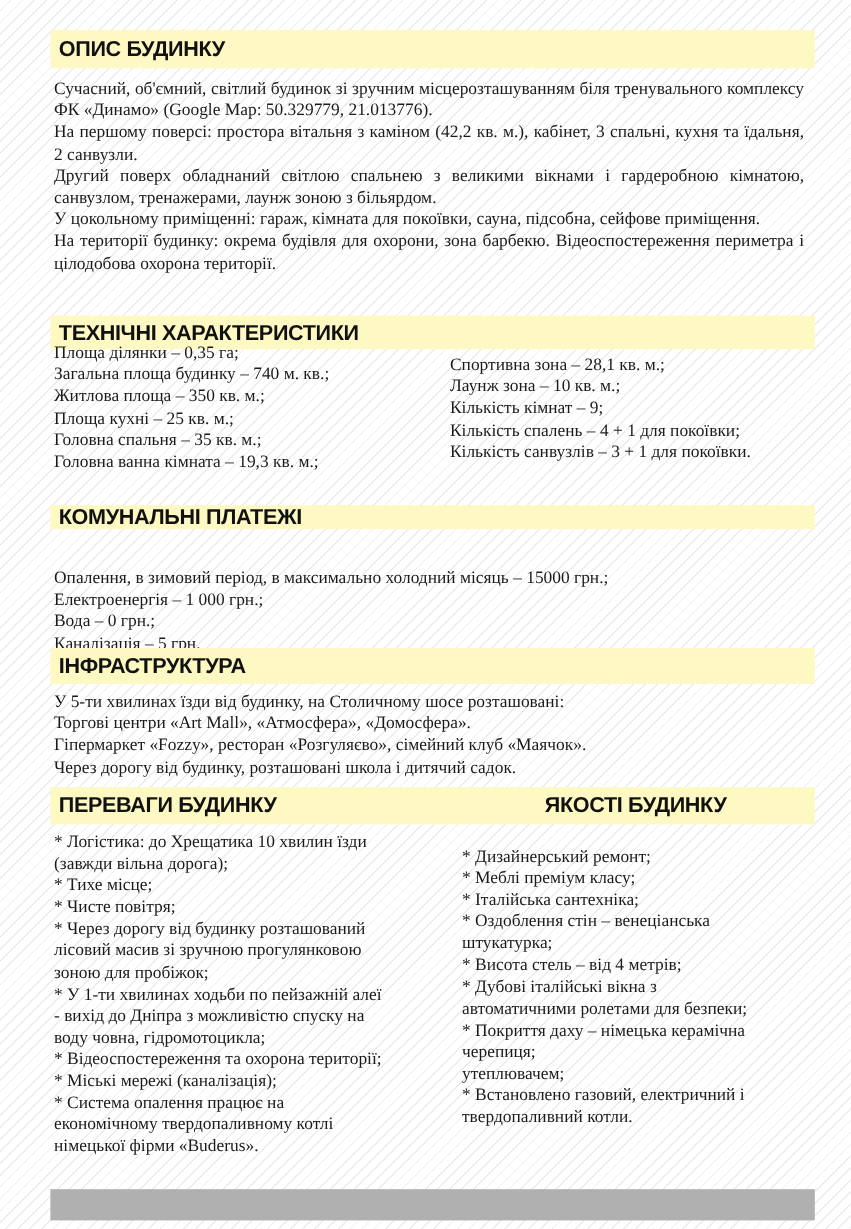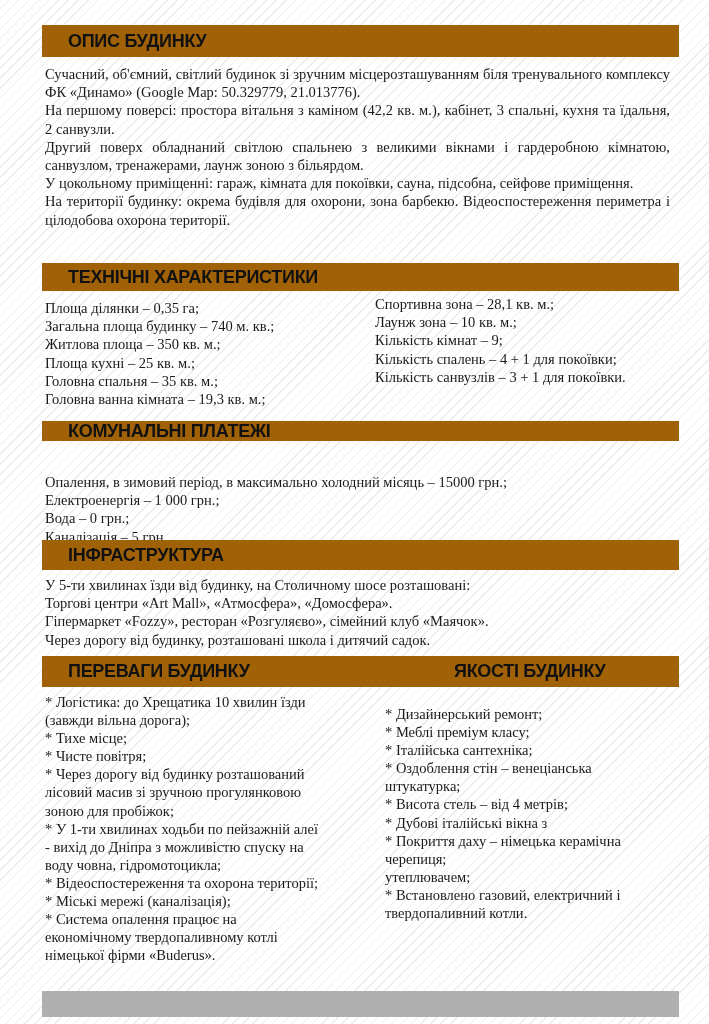--- a/index.html
+++ b/index.html
@@ -5,25 +5,25 @@
     html, body { margin: 0; padding: 0; }
     body {
       width: 709px; height: 1024px; position: relative; overflow: hidden;
       background-color: #ffffff;
       background-image: repeating-linear-gradient(135deg, #ffffff 0px, #ffffff 6px, #ececec 6px, #ececec 7px);
       font-family: "Liberation Serif", "DejaVu Serif", serif;
       color: #1a1a1a;
     }
     .bar {
       position: absolute; left: 42px; width: 637px;
-      background: #a16207;
+      background: #fef9c3;
       font-family: "Liberation Sans", "DejaVu Sans", sans-serif;
       font-weight: bold; font-size: 18px; letter-spacing: -0.3px;
       color: #111;
-      box-sizing: border-box; padding-left: 26px;
+      box-sizing: border-box; padding-left: 7px;
       display: flex; align-items: center;
     }
     .para {
       position: absolute; left: 45px; width: 625px;
       font-size: 14.5px; line-height: 18.2px;
     }
     .para p { margin: 0; }
     .justify p { text-align: justify; text-align-last: left; }
     .col { position: absolute; font-size: 14.5px; line-height: 18.2px; }
     .col p { margin: 0; white-space: nowrap; }
@@ -42,21 +42,21 @@
   <p>Сучасний, об'ємний, світлий будинок зі зручним місцерозташуванням біля тренувального комплексу ФК «Динамо» (Google Map: 50.329779, 21.013776).</p>
   <p>На першому поверсі: простора вітальня з каміном (42,2 кв. м.), кабінет, 3 спальні, кухня та їдальня, 2 санвузли.</p>
   <p>Другий поверх обладнаний світлою спальнею з великими вікнами і гардеробною кімнатою, санвузлом, тренажерами, лаунж зоною з більярдом.</p>
   <p>У цокольному приміщенні: гараж, кімната для покоївки, сауна, підсобна, сейфове приміщення.</p>
   <p>На території будинку: окрема будівля для охорони, зона барбекю. Відеоспостереження периметра і цілодобова охорона території.</p>
 </div>
 
 <div class="bar" style="top:263px;height:28px;">
   <span>ТЕХНІЧНІ ХАРАКТЕРИСТИКИ</span>
 </div>
-<div class="col" style="left:45px;top:299px;">
+<div class="col" style="left:45px;top:285px;">
   <p>Площа ділянки – 0,35 га;</p>
   <p>Загальна площа будинку – 740 м. кв.;</p>
   <p>Житлова площа – 350 кв. м.;</p>
   <p>Площа кухні – 25 кв. м.;</p>
   <p>Головна спальня – 35 кв. м.;</p>
   <p>Головна ванна кімната – 19,3 кв. м.;</p>
 </div>
 <div class="col" style="left:375px;top:295px;">
   <p>Спортивна зона – 28,1 кв. м.;</p>
   <p>Лаунж зона – 10 кв. м.;</p>
@@ -109,20 +109,21 @@
 </div>
 
 <div class="list" style="left:385px;top:705px;width:300px;">
   <p>* Дизайнерський ремонт;</p>
   <p>* Меблі преміум класу;</p>
   <p>* Італійська сантехніка;</p>
   <p>* Оздоблення стін – венеціанська</p>
   <p>штукатурка;</p>
   <p>* Висота стель – від 4 метрів;</p>
   <p>* Дубові італійські вікна з</p>
+  <p>автоматичними ролетами для безпеки;</p>
   <p>* Покриття даху – німецька керамічна</p>
   <p>черепиця;</p>
   <p>утеплювачем;</p>
   <p>* Встановлено газовий, електричний і</p>
   <p>твердопаливний котли.</p>
 </div>
 
 <div class="footer-bar"></div>
 
 </body></html>

